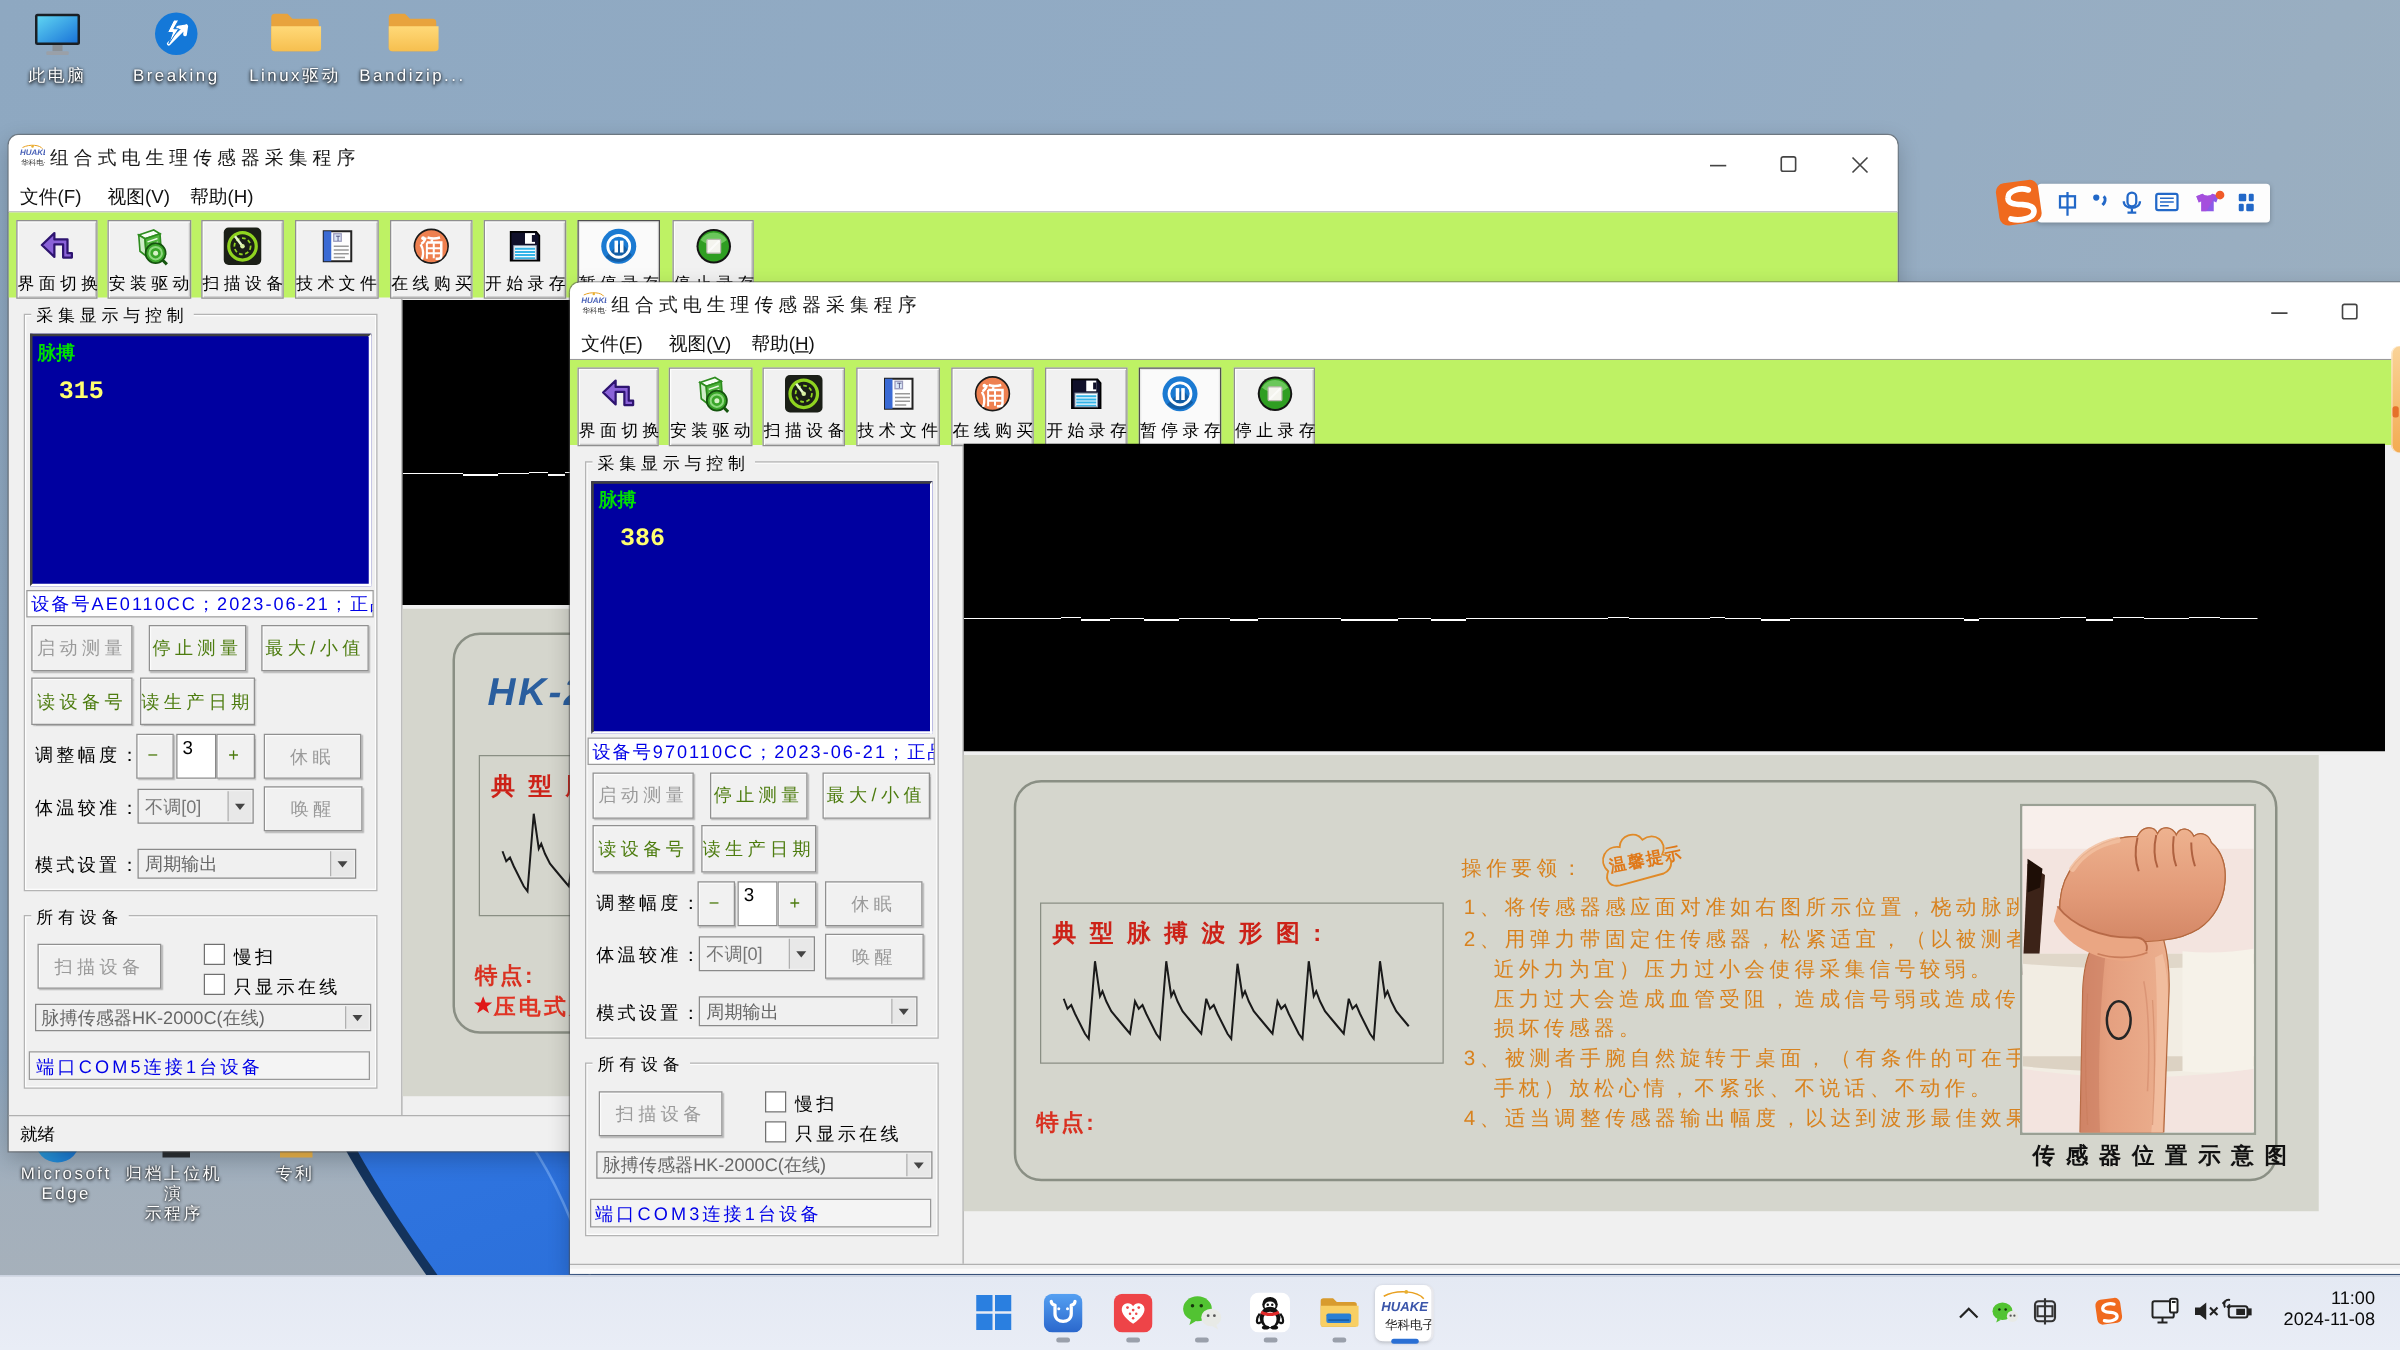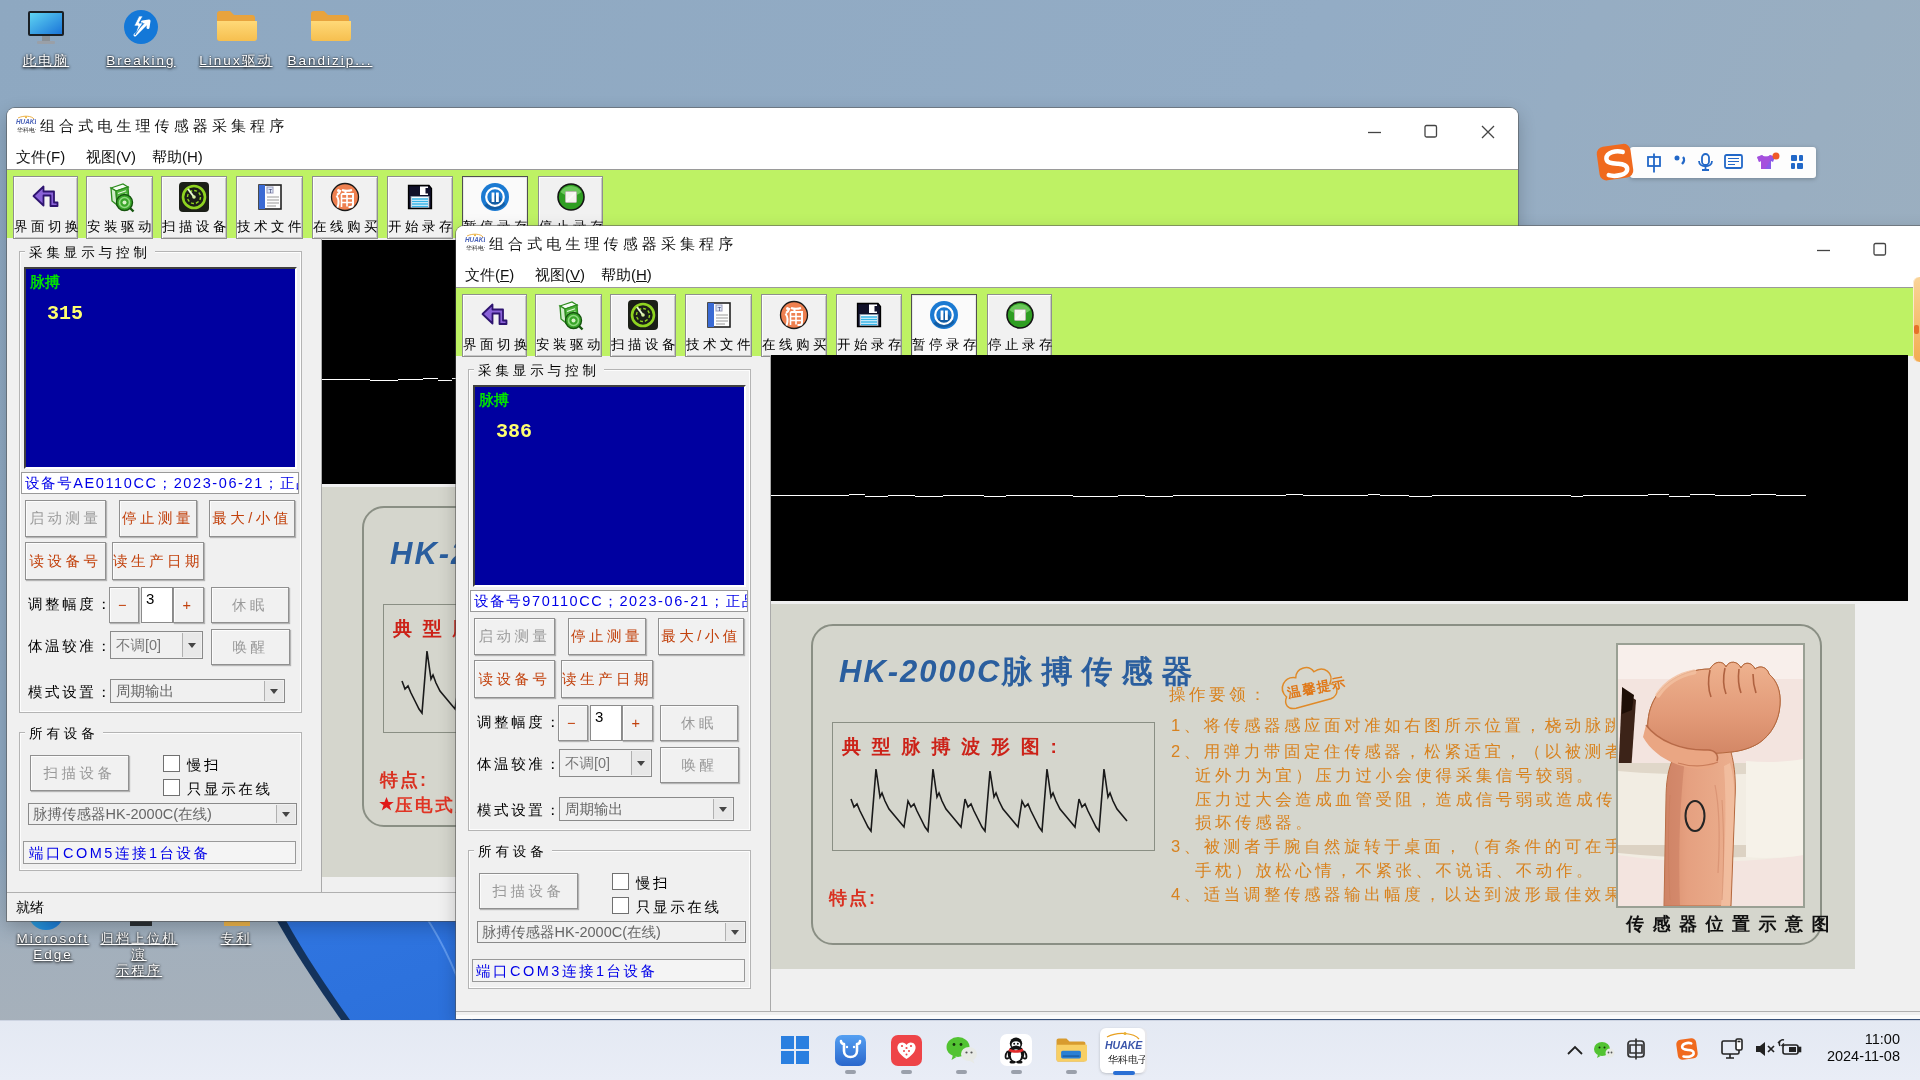--- a/index.html
+++ b/index.html
@@ -10,31 +10,31 @@
 .wtitle{position:absolute;left:33px;top:9px;font-size:15px;color:#191919;letter-spacing:4.1px;}
 .menu{position:absolute;top:40px;font-size:15px;color:#111;}
 .toolrow{position:absolute;left:0;top:62px;right:0;height:68px;background:#bef264;}
 .tbtn{position:absolute;top:6px;height:63px;background:#f1f1f1;border:1px solid #8f8f8f;box-shadow:inset 1px 1px 0 #fdfdfd,inset -1px -1px 0 #c8c8c8;}
 .tbtn.chk{background:#fafafa;border:1.5px solid #4f4f4f;box-shadow:0 0 0 1px #e8e8e8 inset;}
 .tbtn .lbl{position:absolute;left:0;right:0;bottom:2px;text-align:center;font-size:13.5px;color:#000;white-space:nowrap;letter-spacing:3.5px;}
 .tbtn svg{position:absolute;left:50%;top:4px;transform:translateX(-50%);}
 .gbox{position:absolute;border:1px solid #b4b4b4;box-shadow:inset 0 0 0 1px #fdfdfd;}
 .glbl{position:absolute;background:#f0f0f0;font-size:13.5px;color:#000;padding:0 4px;white-space:nowrap;letter-spacing:3.9px;}
 .pbtn{position:absolute;background:#f1f1f1;border:1px solid #909090;box-shadow:inset 1px 1px 0 #fcfcfc, 1px 1px 1px rgba(0,0,0,.25);
- display:flex;align-items:center;justify-content:center;font-size:14.5px;color:#c2410c;white-space:nowrap;letter-spacing:3.5px;}
+ display:flex;align-items:center;justify-content:center;font-size:14.5px;color:#4d7c0f;white-space:nowrap;letter-spacing:3.5px;}
 .pbtn.dis{color:#9a9a9a;}
 .cbx{position:absolute;width:17px;height:17px;background:#fff;border:1px solid #707070;}
 .clabel{position:absolute;font-size:14.5px;color:#000;white-space:nowrap;letter-spacing:2.6px;}
 .combo{position:absolute;background:#fff;border:1px solid #8a8a8a;font-size:14.5px;color:#1a1a1a;white-space:nowrap;overflow:hidden;}
 .combo .ar{position:absolute;right:1px;top:1px;bottom:1px;width:19px;background:#e8e8e8;border-left:1px solid #b0b0b0;
  display:flex;align-items:center;justify-content:center;}
 .car{width:0;height:0;border-left:4.5px solid transparent;border-right:4.5px solid transparent;border-top:5.5px solid #444;}
 .blue-ed{position:absolute;background:#fff;border:1px solid #8a8a8a;color:#0000e8;font-size:14.5px;white-space:nowrap;overflow:hidden;}
 .dsk{position:absolute;width:90px;text-align:center;color:#fff;font-size:13.5px;line-height:16px;letter-spacing:2px;
- text-shadow:0 1px 3px rgba(0,0,0,.95),0 0 2px rgba(0,0,0,.7);text-decoration:underline;}
+ text-shadow:0 1px 3px rgba(0,0,0,.95),0 0 2px rgba(0,0,0,.7);}
 </style></head><body>
 <div class="abs" style="left:0;top:0;width:1920px;height:1080px;background:linear-gradient(115deg,#8ea8c1 0%,#93acc5 55%,#9fb0bd 100%);"></div>
 <div class="abs" style="left:0;top:850px;width:700px;height:230px;background:linear-gradient(180deg,rgba(168,177,186,0) 0%,rgba(168,177,186,.8) 45%,#a8b1ba 100%);"></div>
 <svg class="abs" style="left:0;top:0" width="1920" height="1080" viewBox="0 0 1920 1080">
 <defs>
 <linearGradient id="pet1" x1="0" y1="0" x2="1" y2="1">
 <stop offset="0" stop-color="#3b82ee"></stop>
         <stop offset=".5" stop-color="#2d72dd"></stop>
         <stop offset="1" stop-color="#2261c4"></stop>
       </linearGradient>
@@ -428,21 +428,20 @@
     <div class="abs" style="left:315px;top:129px;width:1137px;height:246px;background:#000;overflow:hidden;">
       <div class="abs" style="left:0;top:140px;">
         <svg class="abs" style="left:0;top:-20px" width="1035" height="40" viewBox="0 0 1035 40" shape-rendering="crispEdges">
           <path d="M0,20 h20 M20,20 h22 M42,20 h12 M54,20 h13 M67,20 h11 M78,19 h16 M94,21 h23 M117,20 h27 M144,21 h28 M172,20 h30 M202,20 h11 M213,21 h22 M235,20 h11 M246,20 h14 M260,20 h14 M274,20 h28 M302,21 h15 M317,21 h30 M347,20 h27 M374,21 h28 M402,20 h25 M427,20 h23 M450,20 h24 M474,20 h24 M498,20 h17 M515,19 h17 M532,20 h26 M558,20 h20 M578,20 h19 M597,19 h12 M609,20 h15 M624,20 h14 M638,21 h23 M661,20 h12 M673,20 h28 M701,20 h20 M721,20 h21 M742,20 h28 M770,20 h12 M782,20 h18 M800,21 h12 M812,20 h19 M831,20 h24 M855,20 h22 M877,19 h21 M898,21 h21 M919,19 h25 M944,20 h14 M958,20 h22 M980,19 h25 M1005,20 h22 M1027,20 h8" fill="none" stroke="#ffffff" stroke-width="1"></path>
         </svg>
       </div>
     </div>
     <div class="abs" style="left:315px;top:378px;width:1084px;height:365px;background:#d5d6cd;">
       <div class="abs" style="left:40px;top:20px;width:1011px;height:321px;">
         <div class="abs" style="left:0;top:0;width:1011px;height:321px;border:2px solid #8a8f84;border-radius:22px;"></div>
-        <div class="abs" style="left:28px;top:27px;font-size:31px;font-weight:bold;font-style:italic;color:#2a5e9e;letter-spacing:2px;white-space:nowrap;">HK-2000C<span style="letter-spacing:9px;font-style:normal;">脉搏传感器</span></div>
         <svg class="abs" style="left:458px;top:34px" width="100" height="56" viewBox="0 0 100 56">
 <g transform="rotate(-12 50 28)">
             <path d="M16 32 c-7 -10 2 -21 13 -17 c2 -9 15 -11 19 -2 c11 -5 20 6 13 15 c9 2 7 13 -2 15 l-36 2 c-9 0 -11 -7 -7 -13 z" fill="none" stroke="#e08a28" stroke-width="1.5"></path>
           </g>
         </svg>
         <div class="abs" style="left:476px;top:55px;font-size:13.5px;color:#e07818;font-weight:bold;letter-spacing:1.5px;white-space:nowrap;transform:rotate(-11deg);">温馨提示</div>
         <div class="abs" style="left:358px;top:60px;font-size:16.5px;color:#d8821e;white-space:nowrap;letter-spacing:3.55px;">操作要领：</div>
         <div class="abs" style="left:360px;top:91px;font-size:16.5px;color:#d8821e;white-space:nowrap;letter-spacing:3.55px;">1、将传感器感应面对准如右图所示位置，桡动脉跳动最强处。</div>
         <div class="abs" style="left:360px;top:117px;font-size:16.5px;color:#d8821e;white-space:nowrap;letter-spacing:3.55px;">2、用弹力带固定住传感器，松紧适宜，（以被测者舒张压相</div>
         <div class="abs" style="left:384px;top:141px;font-size:16.5px;color:#d8821e;white-space:nowrap;letter-spacing:3.55px;">近外力为宜）压力过小会使得采集信号较弱。</div>

